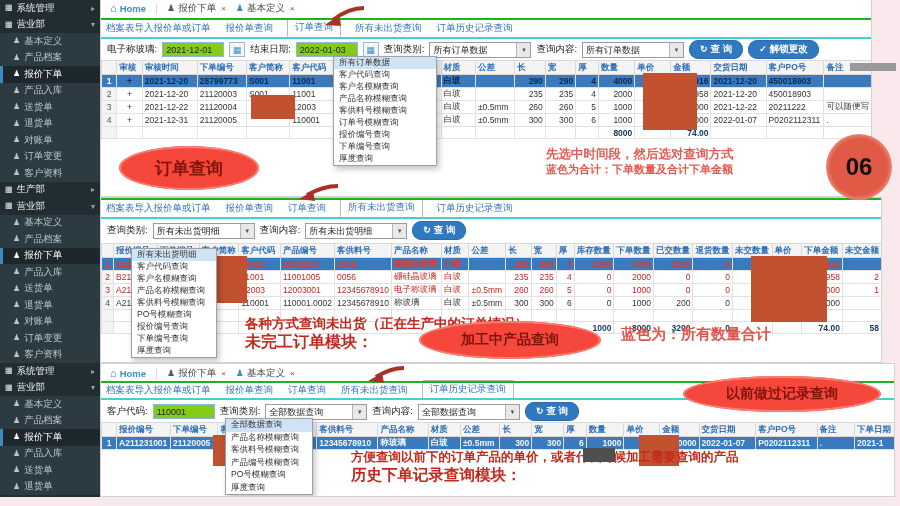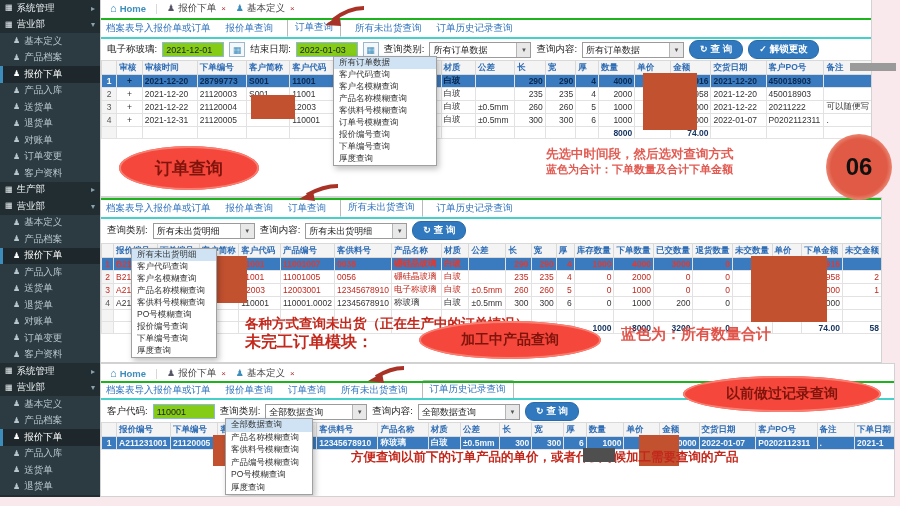--- a/index.html
+++ b/index.html
@@ -885,20 +885,21 @@
         </div>
         <div class="dd-item">
           <span class="lb">PO号模糊查询</span>
         </div>
         <div class="dd-item">
           <span class="lb">厚度查询</span>
         </div>
       </div>
     <div class="callout" id="co3">以前做过记录查询</div>
     <div class="rnote" id="nb1">方便查询以前下的订单产品的单价，或者什么时候加工需要查询的产品</div>
+    <div class="rnote" id="nb2">历史下单记录查询模块：</div>
     <div id="graybox"></div>
   </div>
 
   <div id="scrollpiece"></div>
   <div id="badge">06</div>
   <div class="aarrow" id="ar1">
     <svg width="44" height="24" viewBox="0 0 44 24">
         <path d="M42 3 C 30 3, 20 8, 11 15" fill="none" stroke="#a93226" stroke-width="4"></path>
         <path d="M17 10 L3 20 L19 21 Z" fill="#a93226"></path>
       </svg>

